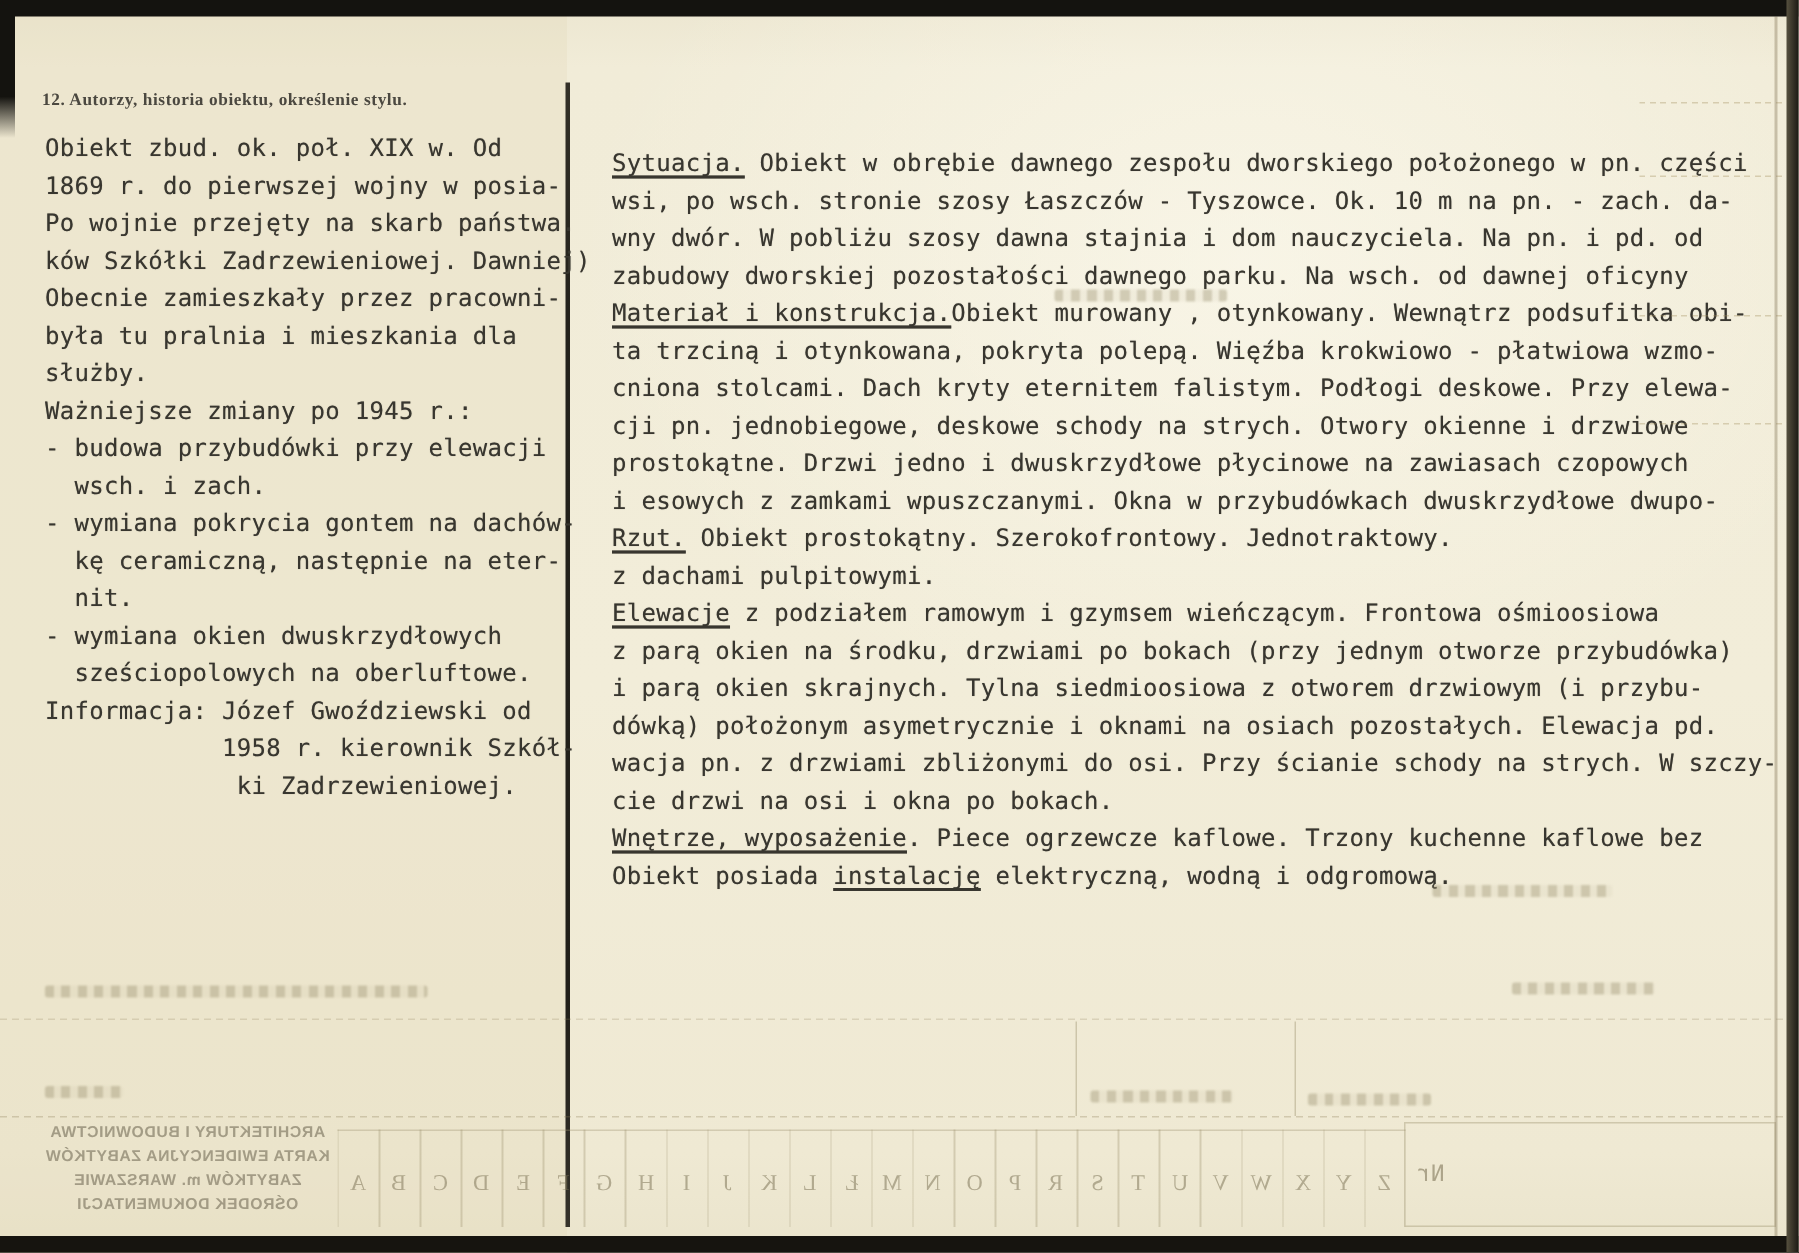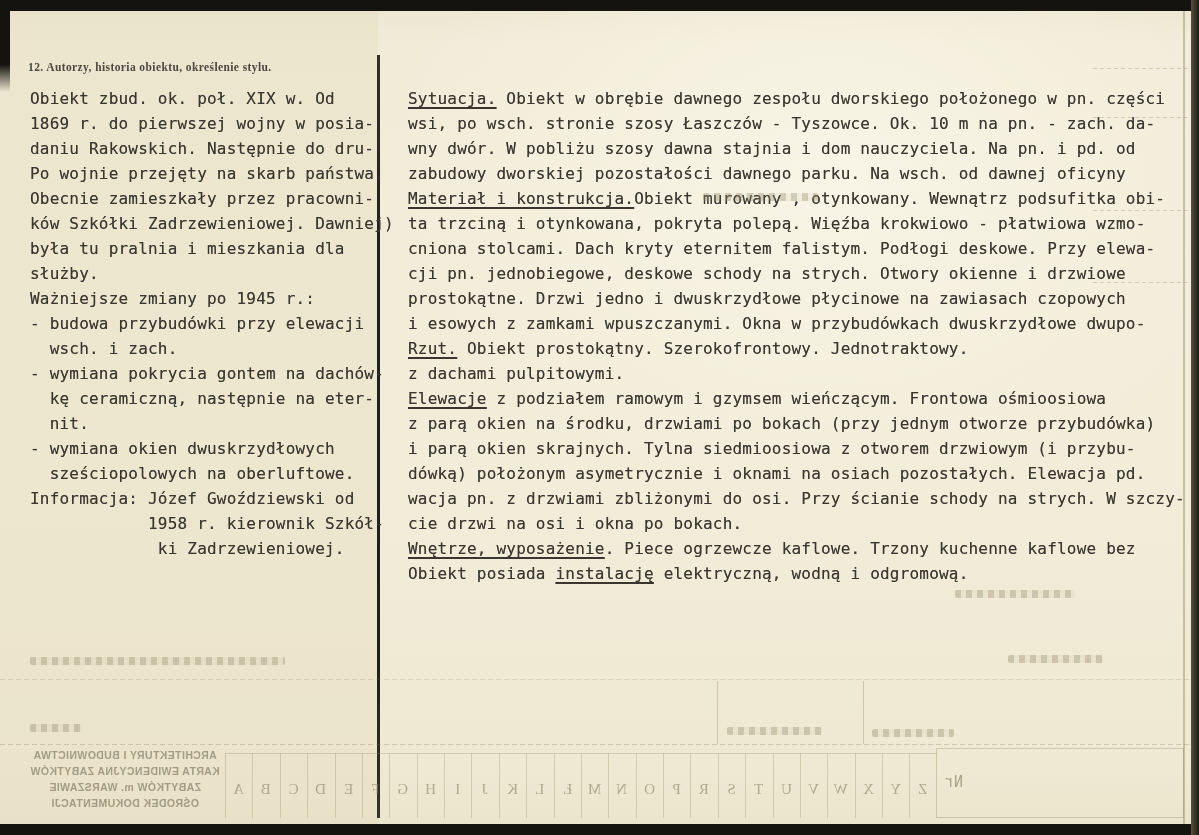--- a/index.html
+++ b/index.html
@@ -70,29 +70,28 @@
   <div class="col-header" style="left:28px;">12. Autorzy, historia obiektu, określenie stylu.</div>
 
   <div class="divider"></div>
 
   <div class="typed" style="left:30px;top:86px;width:360px;">
 
       <div class="tline">Obiekt zbud. ok. poł. XIX w. Od</div>
 
       <div class="tline">1869 r. do pierwszej wojny w posia-</div>
 
-      <div class="tline">daniu Rakowskich. Następnie do dru-</div>
 
 
       <div class="tline">Po wojnie przejęty na skarb państwa.</div>
 
+      <div class="tline">ków Szkółki Zadrzewieniowej. Dawniej)</div>
+
       <div class="tline">Obecnie zamieszkały przez pracowni-</div>
 
-      <div class="tline">ków Szkółki Zadrzewieniowej. Dawniej)</div>
-
       <div class="tline">była tu pralnia i mieszkania dla</div>
 
       <div class="tline">służby.</div>
 
       <div class="tline">Ważniejsze zmiany po 1945 r.:</div>
 
       <div class="tline">- budowa przybudówki przy elewacji</div>
 
       <div class="tline">  wsch. i zach.</div>
 
@@ -106,21 +105,21 @@
 
       <div class="tline">  sześciopolowych na oberluftowe.</div>
 
       <div class="tline">Informacja: Józef Gwoździewski od</div>
 
       <div class="tline">            1958 r. kierownik Szkół-</div>
 
       <div class="tline">             ki Zadrzewieniowej.</div>
     </div>
 
-  <div class="typed" style="left:408px;top:86px;width:785px;">
+  <div class="typed" style="left:408px;top:96px;width:785px;">
 
       <div class="tline"><span></span><span class="u">Sytuacja.</span><span> Obiekt w obrębie dawnego zespołu dworskiego położonego w pn. części</span></div>
 
       <div class="tline"><span></span><span class="u"></span><span>wsi, po wsch. stronie szosy Łaszczów - Tyszowce. Ok. 10 m na pn. - zach. da-</span></div>
 
       <div class="tline"><span></span><span class="u"></span><span>wny dwór. W pobliżu szosy dawna stajnia i dom nauczyciela. Na pn. i pd. od</span></div>
 
       <div class="tline"><span></span><span class="u"></span><span>zabudowy dworskiej pozostałości dawnego parku. Na wsch. od dawnej oficyny</span></div>
 
 

